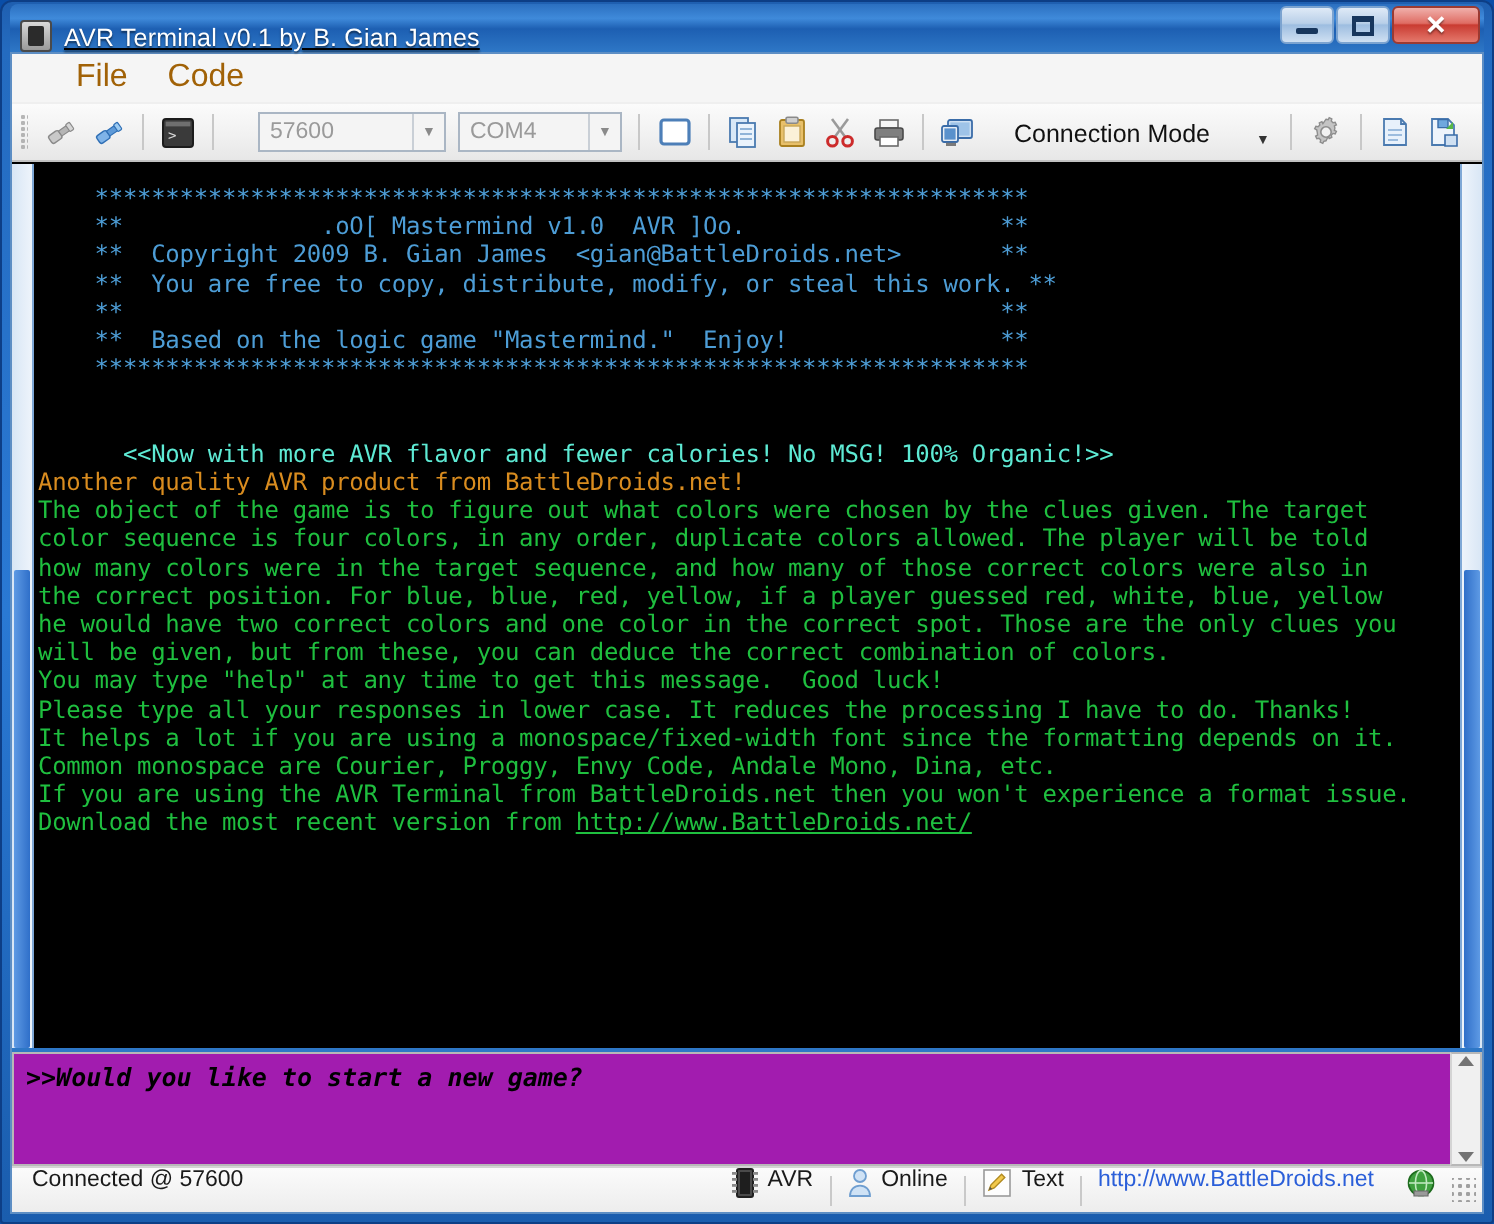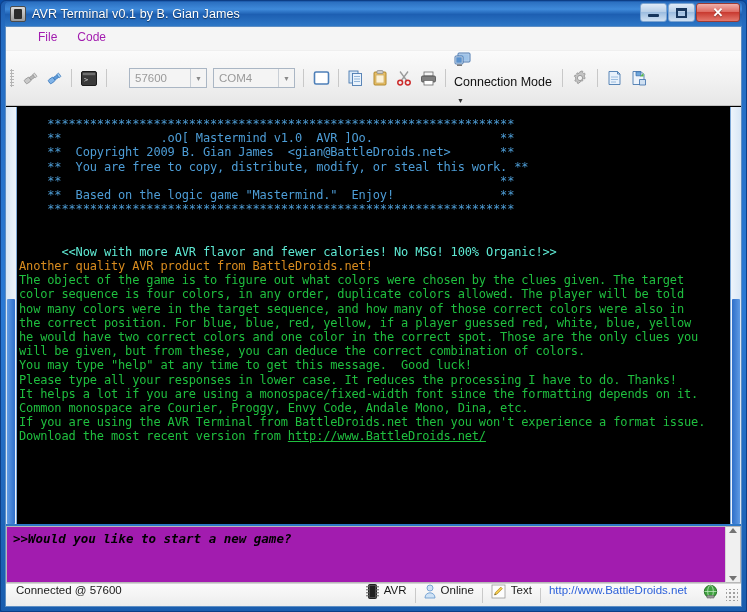--- a/index.html
+++ b/index.html
@@ -25,24 +25,25 @@
     flex-direction: column;
     padding: 1px 4px 4px 4px;
   }
 
   
   #titlebar {
     height: 24px;
     flex: 0 0 24px;
     position: relative;
     display: flex;
-    align-items: center;
+    align-items: flex-end;
     background: linear-gradient(to bottom,
         #2b6fc0 0%, #3f8ada 30%, #1d5fb2 52%, #2e77c6 100%);
     border-radius: 4px 4px 0 0;
+    text-decoration: underline;
   }
   #titlebar .tb-icon {
     width: 16px; height: 16px;
     margin-left: 5px; margin-right: 6px;
     background: linear-gradient(to bottom,#d9d9d9,#9a9a9a);
     border: 1px solid #4a4a4a;
     border-radius: 2px;
     position: relative;
     box-sizing: border-box;
   }
@@ -111,22 +112,22 @@
     flex-direction: column;
     overflow: hidden;
   }
 
   
   #menubar {
     flex: 0 0 23px;
     background: #f5f5f5;
     display: flex;
     padding-left: 22px;
-    font-size: 12px;
-    color: #a21caf;
+    font-size: 16px;
+    color: #a16207;
     border-bottom: 1px solid #efefef;
   }
   .menu-item {
     padding: 3px 10px;
     cursor: default;
   }
 
   
   #toolbar {
     flex: 0 0 28px;
@@ -169,29 +170,28 @@
     margin: 0 2px;
   }
   .combo .cval { padding: 0 4px 0 5px; flex: 1 1 auto; white-space: nowrap; }
   .combo .carrow {
     width: 15px; height: 18px;
     display: flex; align-items: center; justify-content: center;
     border-left: 1px solid #c9cfd6;
     color: #8a8a8a;
     font-size: 7px;
   }
-  #combo-baud { width: 78px; margin-left: 16px; }
+  #combo-baud { width: 94px; margin-left: 16px; }
   #combo-port { width: 82px; }
 
   .connmode {
-    display: flex; align-items: flex-start; gap: 8px;
+    display: flex; align-items: flex-end; gap: 20px;
     font-size: 12.5px; color: #111;
     padding: 1px 4px 1px 2px;
     white-space: nowrap;
-    flex-direction: column;
   }
   .connmode .dd { font-size: 7px; color: #333; margin-left: 3px; }
 
   
   #terminal-wrap {
     flex: 1 1 auto;
     position: relative;
     display: flex;
     background: #000000;
     border-top: 1px solid #000;

